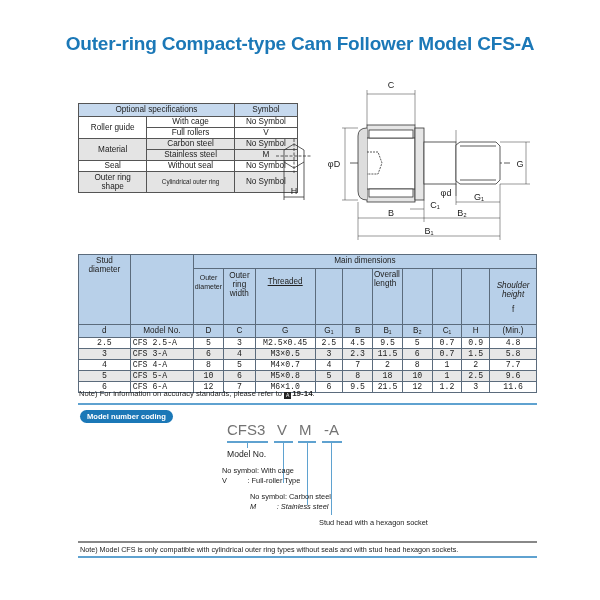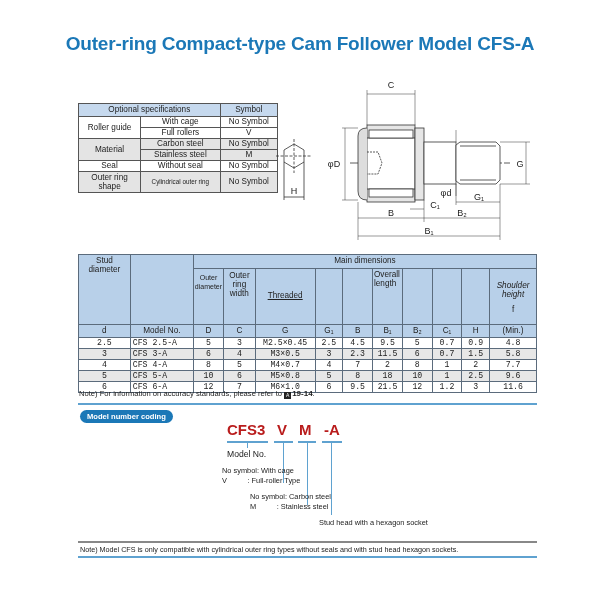--- a/index.html
+++ b/index.html
@@ -1,38 +1,38 @@
 <!DOCTYPE html>
 <html><head>
 <meta charset="utf-8">
 <style>
   html,body{margin:0;padding:0;background:#fff;}
   body{width:600px;height:600px;position:relative;overflow:hidden;font-family:"Liberation Sans",sans-serif;color:#222;}
   .title{position:absolute;left:0;top:33px;width:600px;text-align:center;font-size:19px;font-weight:bold;color:#1b78b7;letter-spacing:-0.2px;}
   table{border-collapse:collapse;}
   
-  .opt{position:absolute;left:78px;top:103px;width:200px;font-size:8.2px;}
+  .opt{position:absolute;left:78px;top:103px;width:220px;font-size:8.2px;}
   .opt td,.opt th{border:1px solid #555;padding:0 2px;text-align:center;height:10px;line-height:10px;font-weight:normal;}
   .opt th{background:#c6d9ee;height:12px;}
   .opt .grp{background:#e4e4e4;}
   .opt .small{font-size:6.3px;}
   
   .main{position:absolute;left:78px;top:254px;width:459px;font-size:8.2px;}
   .main td,.main th{border:1px solid #5b6b7c;text-align:center;padding:0;font-weight:normal;}
   .main thead th{background:#b8d0e9;vertical-align:top;line-height:9px;padding-top:1px;}
   .main thead th.bot{vertical-align:bottom;padding-bottom:2px;}
   .main tbody td{height:10px;line-height:10px;font-family:Liberation Mono, monospace;}
   .main tbody tr:nth-child(even) td{background:#e7e7e7;}
   .main tbody td.left{text-align:left;padding-left:2px;}
   .note1{position:absolute;left:79px;top:389px;font-size:7.6px;}
   .note1 b{font-size:8px;}
   .ref-box{display:inline-block;width:7px;height:7px;background:#222;color:#fff;font-size:5px;line-height:7px;text-align:center;vertical-align:-1px;margin-right:1px;}
   .hr-blue{position:absolute;left:78px;width:459px;height:2px;background:#5fa2d0;}
   .pill{position:absolute;left:80px;top:410px;background:#1b78b7;color:#fff;font-size:7.6px;font-weight:bold;padding:2px 7px;border-radius:8px;}
-  .code{position:absolute;top:421px;font-size:15px;font-weight:bold;color:#b91c1c;}
+  .code{position:absolute;top:421px;font-size:15px;font-weight:normal;color:#737373;}
   .ul{position:absolute;height:2px;background:#5fa2d0;}
   .vl{position:absolute;width:1px;background:#5fa2d0;}
   .lbl{position:absolute;font-size:7.4px;color:#222;white-space:nowrap;}
   .lbl.big{font-size:8.6px;}
   .note2{position:absolute;left:80px;top:545px;font-size:7.2px;}
   .hr-gray{position:absolute;left:78px;top:541px;width:459px;height:2px;background:#888;}
 </style>
 </head>
 <body>
 
@@ -165,21 +165,21 @@
         <div style="width:40px;margin:0 auto;">Stud diameter</div>
       </th>
       <th rowspan="2"></th>
       <th colspan="10" style="height:12px;">Main dimensions</th>
     </tr>
     <tr>
       <th style="font-size:7px;padding-top:4px;">Outer diameter</th>
       <th style="padding-top:2px;">
           <div style="width:24px;margin:0 auto;">Outer ring width</div>
         </th>
-      <th style="padding-top:22px;text-decoration:underline;">Threaded</th>
+      <th style="padding-top:8px;text-decoration:underline;">Threaded</th>
       <th></th>
       <th></th>
       <th style="text-align:left;padding-left:1px;">
           <div style="width:28px;">Overall length</div>
         </th>
       <th></th>
       <th></th>
       <th></th>
       <th style="padding-top:6px;">
         <div style="width:36px;margin:6px auto;font-style:italic;">Shoulder height</div>
@@ -294,18 +294,18 @@
 
 <div class="vl" style="left:247px;top:443px;height:5px;"></div>
 <div class="vl" style="left:283px;top:443px;height:40px;"></div>
 <div class="vl" style="left:307px;top:443px;height:62px;"></div>
 <div class="vl" style="left:331px;top:443px;height:72px;"></div>
 
 <div class="lbl big" style="left:227px;top:449px;">Model No.</div>
 <div class="lbl" style="left:222px;top:466px;">No symbol: With cage</div>
 <div class="lbl" style="left:222px;top:476px;white-space:pre;text-align:center;">V          : Full-roller Type</div>
 <div class="lbl" style="left:250px;top:492px;">No symbol: Carbon steel</div>
-<div class="lbl" style="left:250px;top:502px;white-space:pre;">M          : Stainless steel</div>
+<div class="lbl" style="left:250px;top:502px;white-space:pre;font-style:italic;">M          : Stainless steel</div>
 <div class="lbl" style="left:319px;top:518px;">Stud head with a hexagon socket</div>
 
 <div class="hr-gray"></div>
 <div class="note2">Note) Model CFS is only compatible with cylindrical outer ring types without seals and with stud head hexagon sockets.</div>
 <div class="hr-blue" style="top:556px;"></div>
 
 </body></html>

